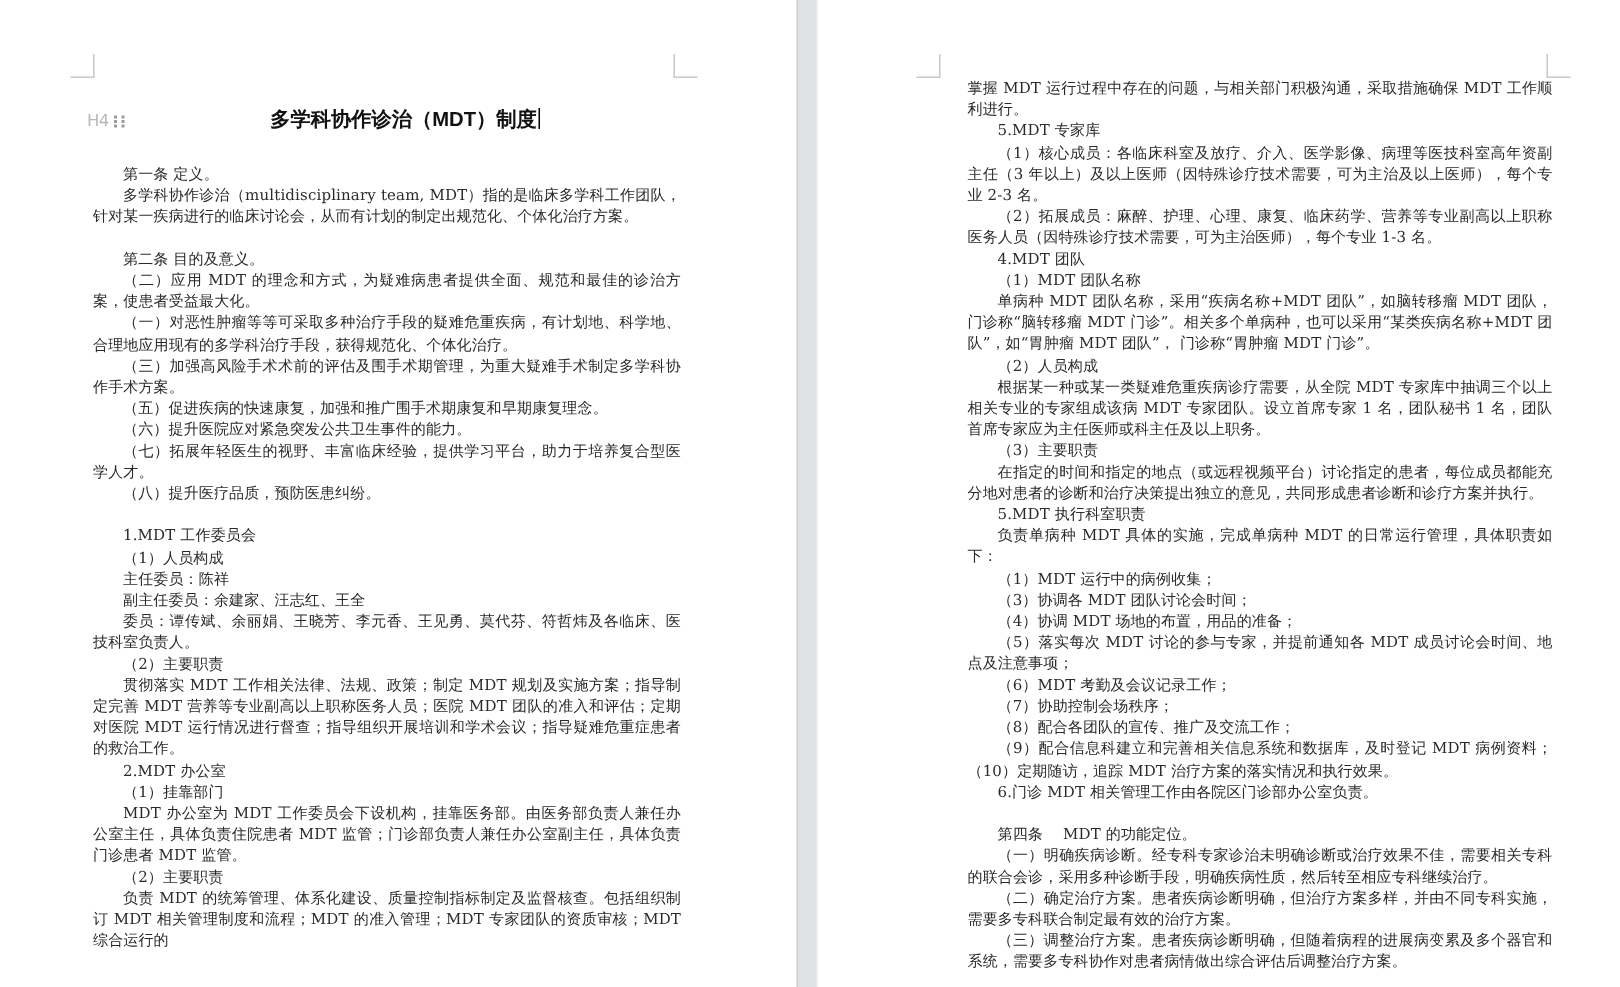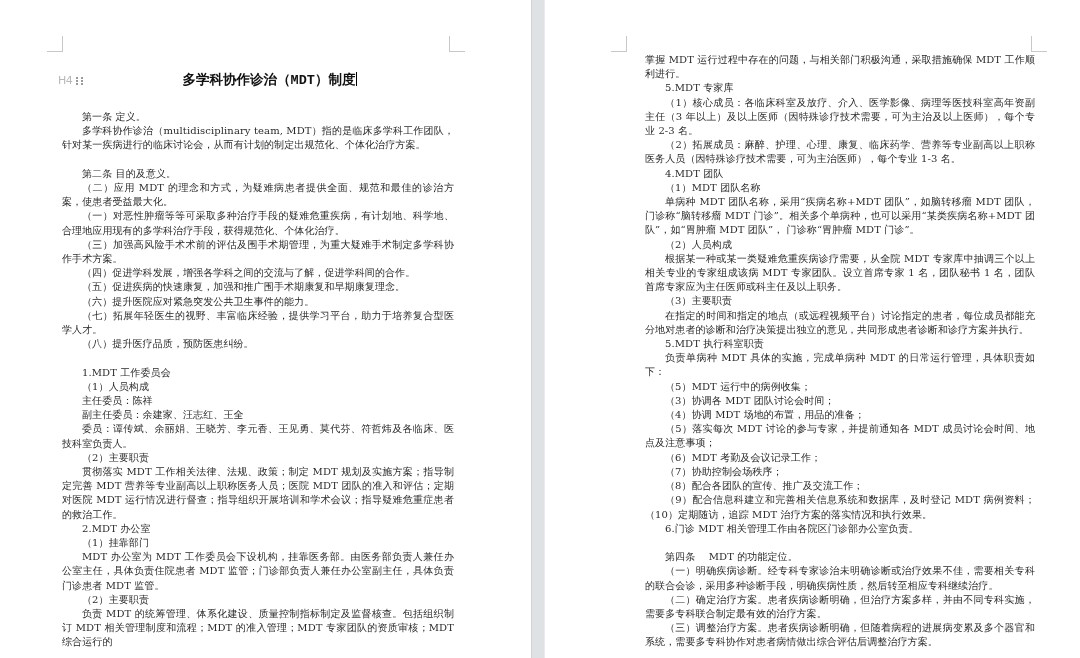--- a/index.html
+++ b/index.html
@@ -17,21 +17,21 @@
   .crop.tl { border-right: 1px solid #c8c8c8; border-bottom: 1px solid #c8c8c8; }
   .crop.tr { border-left: 1px solid #c8c8c8; border-bottom: 1px solid #c8c8c8; }
 
   .heading-handle { position: absolute; left: 16px; top: 74px; font-size: 11px; color: #b8b8b8;
                     font-family: "DejaVu Sans", sans-serif; display: flex; align-items: center; gap: 4px; margin-left: 42px; }
   .heading-handle .h4 { font-size: 11px; letter-spacing: -0.5px; }
   .grip { display: grid; grid-template-columns: 3px 3px; gap: 1px 2px; }
   .grip i { display: block; width: 2px; height: 2px; background: #9a9a9a; }
 
   .title { position: absolute; left: 60px; width: 420px; top: 71px; text-align: center;
-           font-family: Liberation Mono, monospace; font-weight: bold; font-size: 13.5px; color: #111; }
+           font-family: Liberation Sans, sans-serif; font-weight: bold; font-size: 13.5px; color: #111; }
   .caret { display: inline-block; width: 1px; height: 14px; background: #000; vertical-align: -2px; margin-left: 1px; }
 
   .body-text { position: absolute; font-size: 10px; line-height: 14.2px; color: #2a2a2a; letter-spacing: 0.1px; }
   .left-body { left: 62px; width: 392px; top: 110px; }
   .right-body { left: 627px; width: 390px; top: 53px; }
   .p { text-indent: 20px; text-align: justify; }
   .p.noindent { text-indent: 0; }
   .gap { height: 14.2px; }
 </style>
 </head>
@@ -56,21 +56,20 @@
   <div class="title"><span>多学科协作诊治（MDT）制度</span><span class="caret"></span></div>
 
   <div class="body-text left-body" id="left-body">
       <div class="p">第一条 定义。</div>
       <div class="p">多学科协作诊治（multidisciplinary team, MDT）指的是临床多学科工作团队，针对某一疾病进行的临床讨论会，从而有计划的制定出规范化、个体化治疗方案。</div>
       <div class="gap"></div>
       <div class="p">第二条 目的及意义。</div>
       <div class="p">（二）应用 MDT 的理念和方式，为疑难病患者提供全面、规范和最佳的诊治方案，使患者受益最大化。</div>
       <div class="p">（一）对恶性肿瘤等等可采取多种治疗手段的疑难危重疾病，有计划地、科学地、合理地应用现有的多学科治疗手段，获得规范化、个体化治疗。</div>
       <div class="p">（三）加强高风险手术术前的评估及围手术期管理，为重大疑难手术制定多学科协作手术方案。</div>
-      <div class="p">（四）促进学科发展，增强各学科之间的交流与了解，促进学科间的合作。</div>
       <div class="p">（五）促进疾病的快速康复，加强和推广围手术期康复和早期康复理念。</div>
       <div class="p">（六）提升医院应对紧急突发公共卫生事件的能力。</div>
       <div class="p">（七）拓展年轻医生的视野、丰富临床经验，提供学习平台，助力于培养复合型医学人才。</div>
       <div class="p">（八）提升医疗品质，预防医患纠纷。</div>
       <div class="gap"></div>
       <div class="p">1.MDT 工作委员会</div>
       <div class="p">（1）人员构成</div>
       <div class="p">主任委员：陈祥</div>
       <div class="p">副主任委员：余建家、汪志红、王全</div>
       <div class="p">委员：谭传斌、余丽娟、王晓芳、李元香、王见勇、莫代芬、符哲炜及各临床、医技科室负责人。</div>
@@ -96,21 +95,21 @@
       <div class="p">（2）拓展成员：麻醉、护理、心理、康复、临床药学、营养等专业副高以上职称医务人员（因特殊诊疗技术需要，可为主治医师），每个专业 1-3 名。</div>
       <div class="p">4.MDT 团队</div>
       <div class="p">（1）MDT 团队名称</div>
       <div class="p">单病种 MDT 团队名称，采用“疾病名称+MDT 团队”，如脑转移瘤 MDT 团队，门诊称“脑转移瘤 MDT 门诊”。相关多个单病种，也可以采用“某类疾病名称+MDT 团队”，如“胃肿瘤 MDT 团队”， 门诊称“胃肿瘤 MDT 门诊”。</div>
       <div class="p">（2）人员构成</div>
       <div class="p">根据某一种或某一类疑难危重疾病诊疗需要，从全院 MDT 专家库中抽调三个以上相关专业的专家组成该病 MDT 专家团队。设立首席专家 1 名，团队秘书 1 名，团队首席专家应为主任医师或科主任及以上职务。</div>
       <div class="p">（3）主要职责</div>
       <div class="p">在指定的时间和指定的地点（或远程视频平台）讨论指定的患者，每位成员都能充分地对患者的诊断和治疗决策提出独立的意见，共同形成患者诊断和诊疗方案并执行。</div>
       <div class="p">5.MDT 执行科室职责</div>
       <div class="p">负责单病种 MDT 具体的实施，完成单病种 MDT 的日常运行管理，具体职责如下：</div>
-      <div class="p">（5）MDT 运行中的病例收集；</div>
+      <div class="p">（1）MDT 运行中的病例收集；</div>
       <div class="p">（3）协调各 MDT 团队讨论会时间；</div>
       <div class="p">（4）协调 MDT 场地的布置，用品的准备；</div>
       <div class="p">（5）落实每次 MDT 讨论的参与专家，并提前通知各 MDT 成员讨论会时间、地点及注意事项；</div>
       <div class="p">（6）MDT 考勤及会议记录工作；</div>
       <div class="p">（7）协助控制会场秩序；</div>
       <div class="p">（8）配合各团队的宣传、推广及交流工作；</div>
       <div class="p">（9）配合信息科建立和完善相关信息系统和数据库，及时登记 MDT 病例资料；（10）定期随访，追踪 MDT 治疗方案的落实情况和执行效果。</div>
       <div class="p">6.门诊 MDT 相关管理工作由各院区门诊部办公室负责。</div>
       <div class="gap"></div>
       <div class="p">第四条　 MDT 的功能定位。</div>

